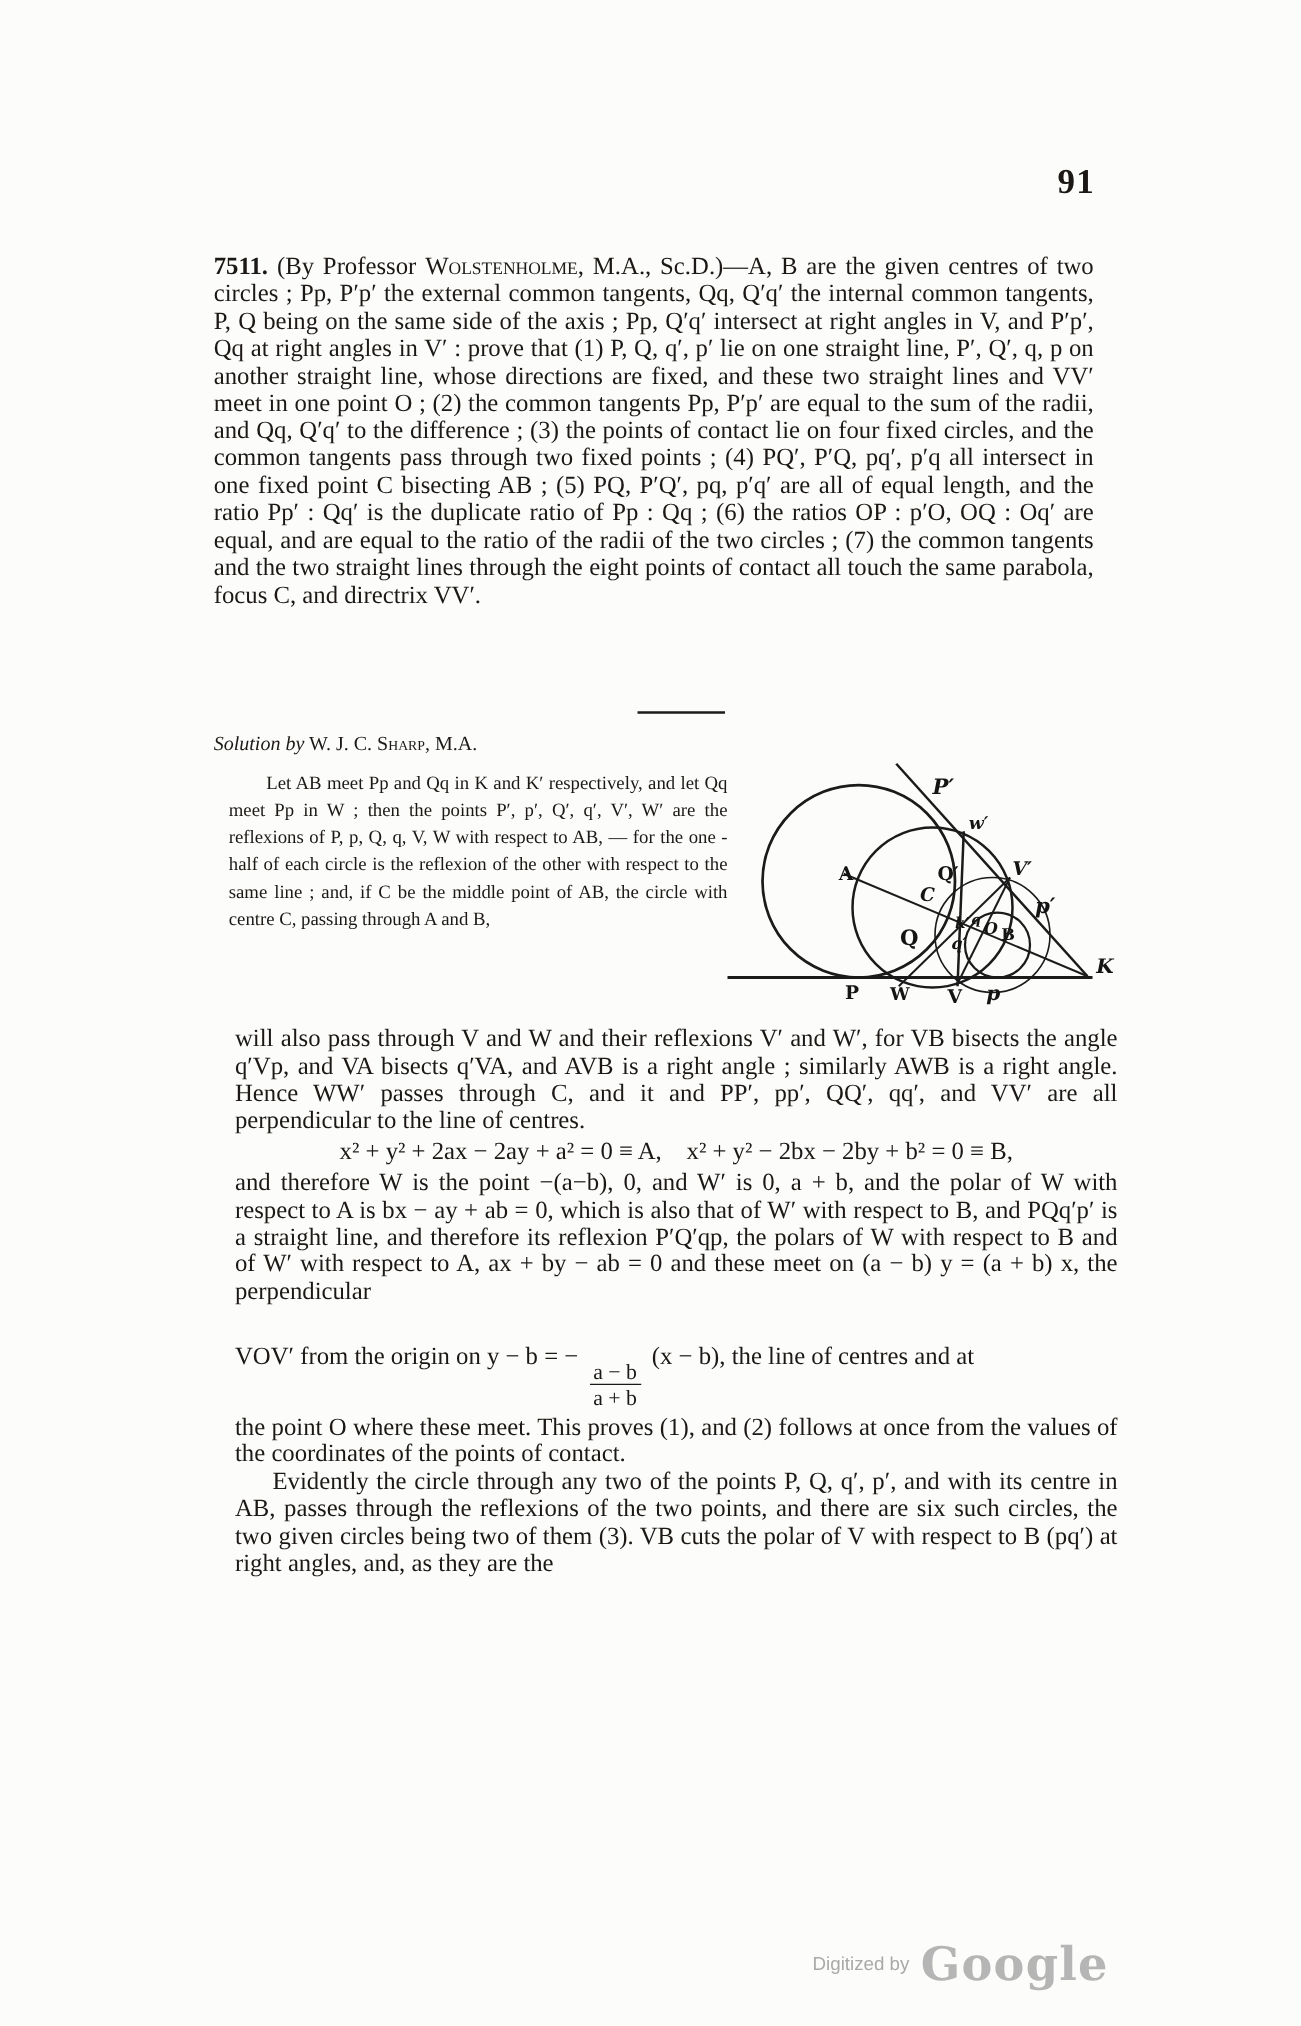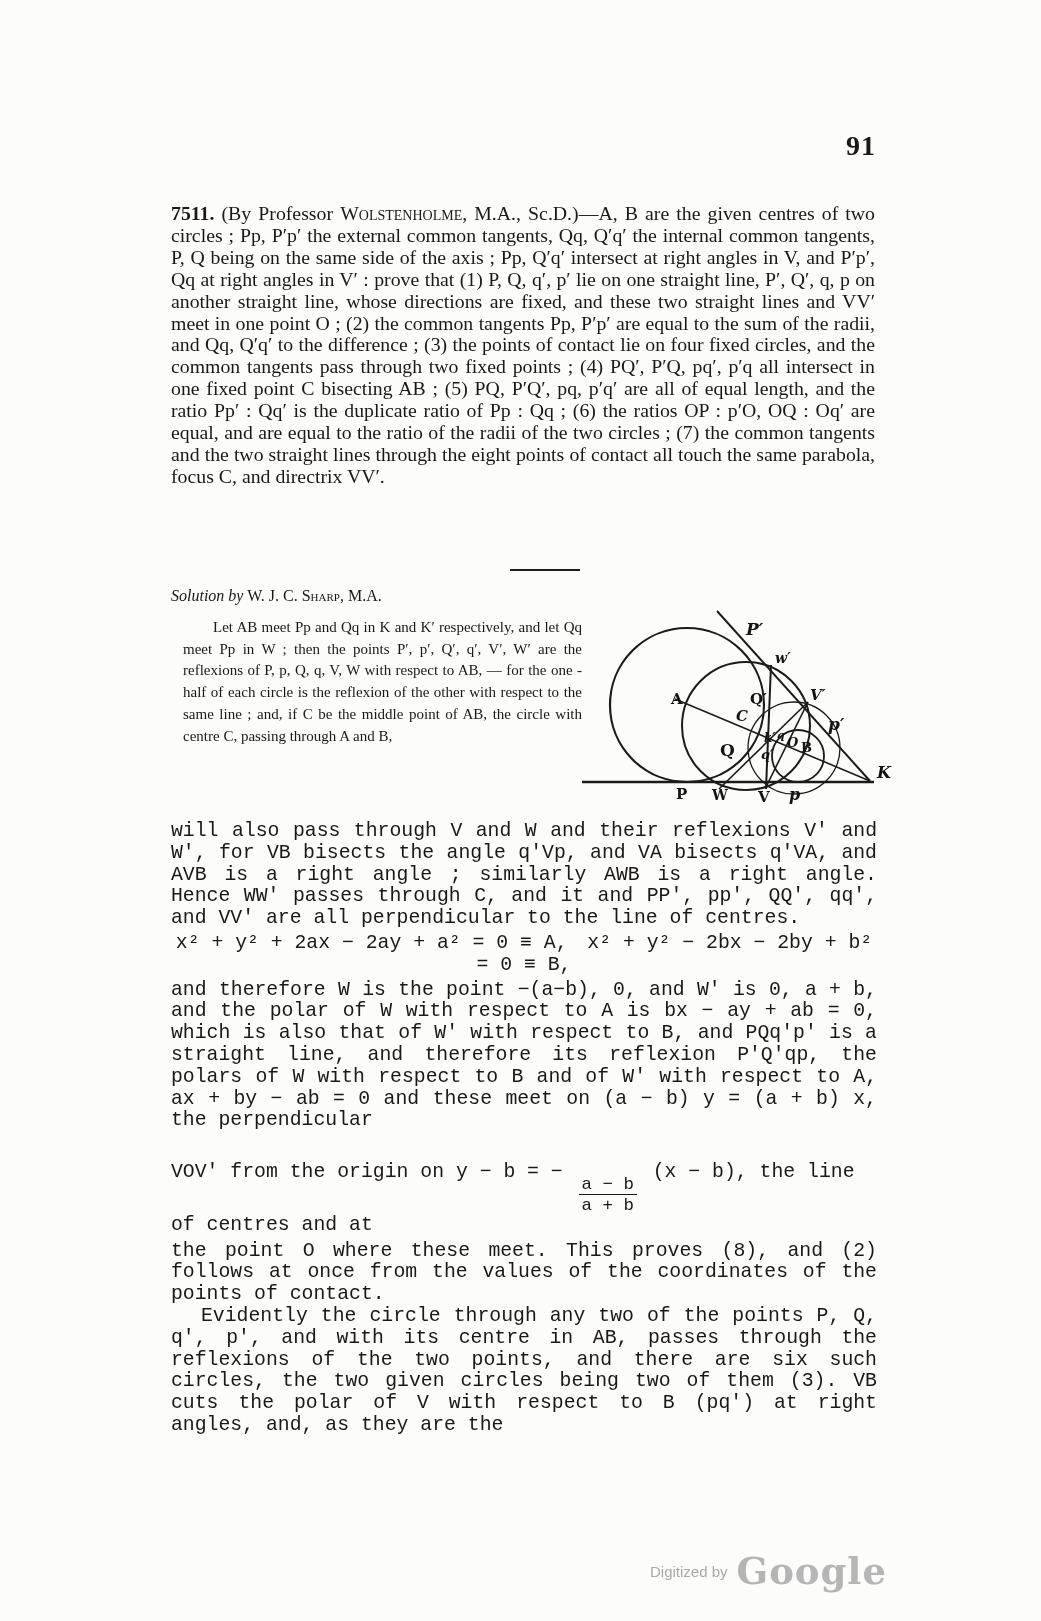--- a/index.html
+++ b/index.html
@@ -29,22 +29,22 @@
     position:absolute; top:587px; left:171px; width:750px;
     text-align:left; font-size:16px;
   }
   .col-para{
     position:absolute; top:617px; left:183px; width:399px;
     font-size:15px; line-height:21.7px; text-align:justify; text-indent:30px;
   }
   .figure{ position:absolute; top:599px; left:578px; width:440px; height:208px; }
   .figure svg text{ font-family:"DejaVu Serif", serif; fill:#141414; }
   .main{
-    position:absolute; top:821px; left:171px; width:706px;
-    font-size:19.8px; line-height:21.8px; text-align:justify;font-family:Liberation Mono, monospace;
+    position:absolute; top:821px; left:188px; width:706px;
+    font-size:19.8px; line-height:21.8px; text-align:justify;
   }
   .main p{ margin:0; }
   .indent{ text-indent:30px; }
   .eq1{ text-align:center; text-indent:0; margin:3px 0 3px 0 !important; }
   .eq2row{ position:relative; text-align:center; text-indent:0; margin:2px 0 4px 0 !important; }
   .eq2row .eqlabel{ position:absolute; left:16px; }
   .fracline{ margin:4px 0 4px 0 !important; text-align:left; text-indent:0; }
   .frac{
     display:inline-flex; flex-direction:column; vertical-align:-12px;
     text-align:center; font-size:0.88em; line-height:1.05; margin:0 4px;
@@ -119,21 +119,21 @@
     <p class="eq1">x² + y² + 2ax − 2ay + a² = 0 ≡ A, x² + y² − 2bx − 2by + b² = 0 ≡ B,</p>
     <p>and therefore W is the point −(a−b), 0, and W′ is 0, a + b, and the polar of W with respect to A is bx − ay + ab = 0, which is also that of W′ with respect to B, and PQq′p′ is a straight line, and therefore its reflexion P′Q′qp, the polars of W with respect to B and of W′ with respect to A, ax + by − ab = 0 and these meet on (a − b) y = (a + b) x, the perpendicular</p>
     <p class="fracline">
       <span>VOV′ from the origin on y − b = −</span>
       <span class="frac">
           <span class="num">a − b</span>
           <span class="den">a + b</span>
         </span>
       <span>(x − b), the line of centres and at</span>
     </p>
-    <p>the point O where these meet.  This proves (8), and (2) follows at once from the values of the coordinates of the points of contact.</p>
+    <p>the point O where these meet.  This proves (1), and (2) follows at once from the values of the coordinates of the points of contact.</p>
     <p class="indent">Evidently the circle through any two of the points P, Q, q′, p′, and with its centre in AB, passes through the reflexions of the two points, and there are six such circles, the two given circles being two of them (3).  VB cuts the polar of V with respect to B (pq′) at right angles, and, as they are the</p>
   </div>
 
   <div class="watermark">
     <span class="wm-pre">Digitized by</span>
     <span class="wm-logo">Google</span>
   </div>
 
 </div>
 

